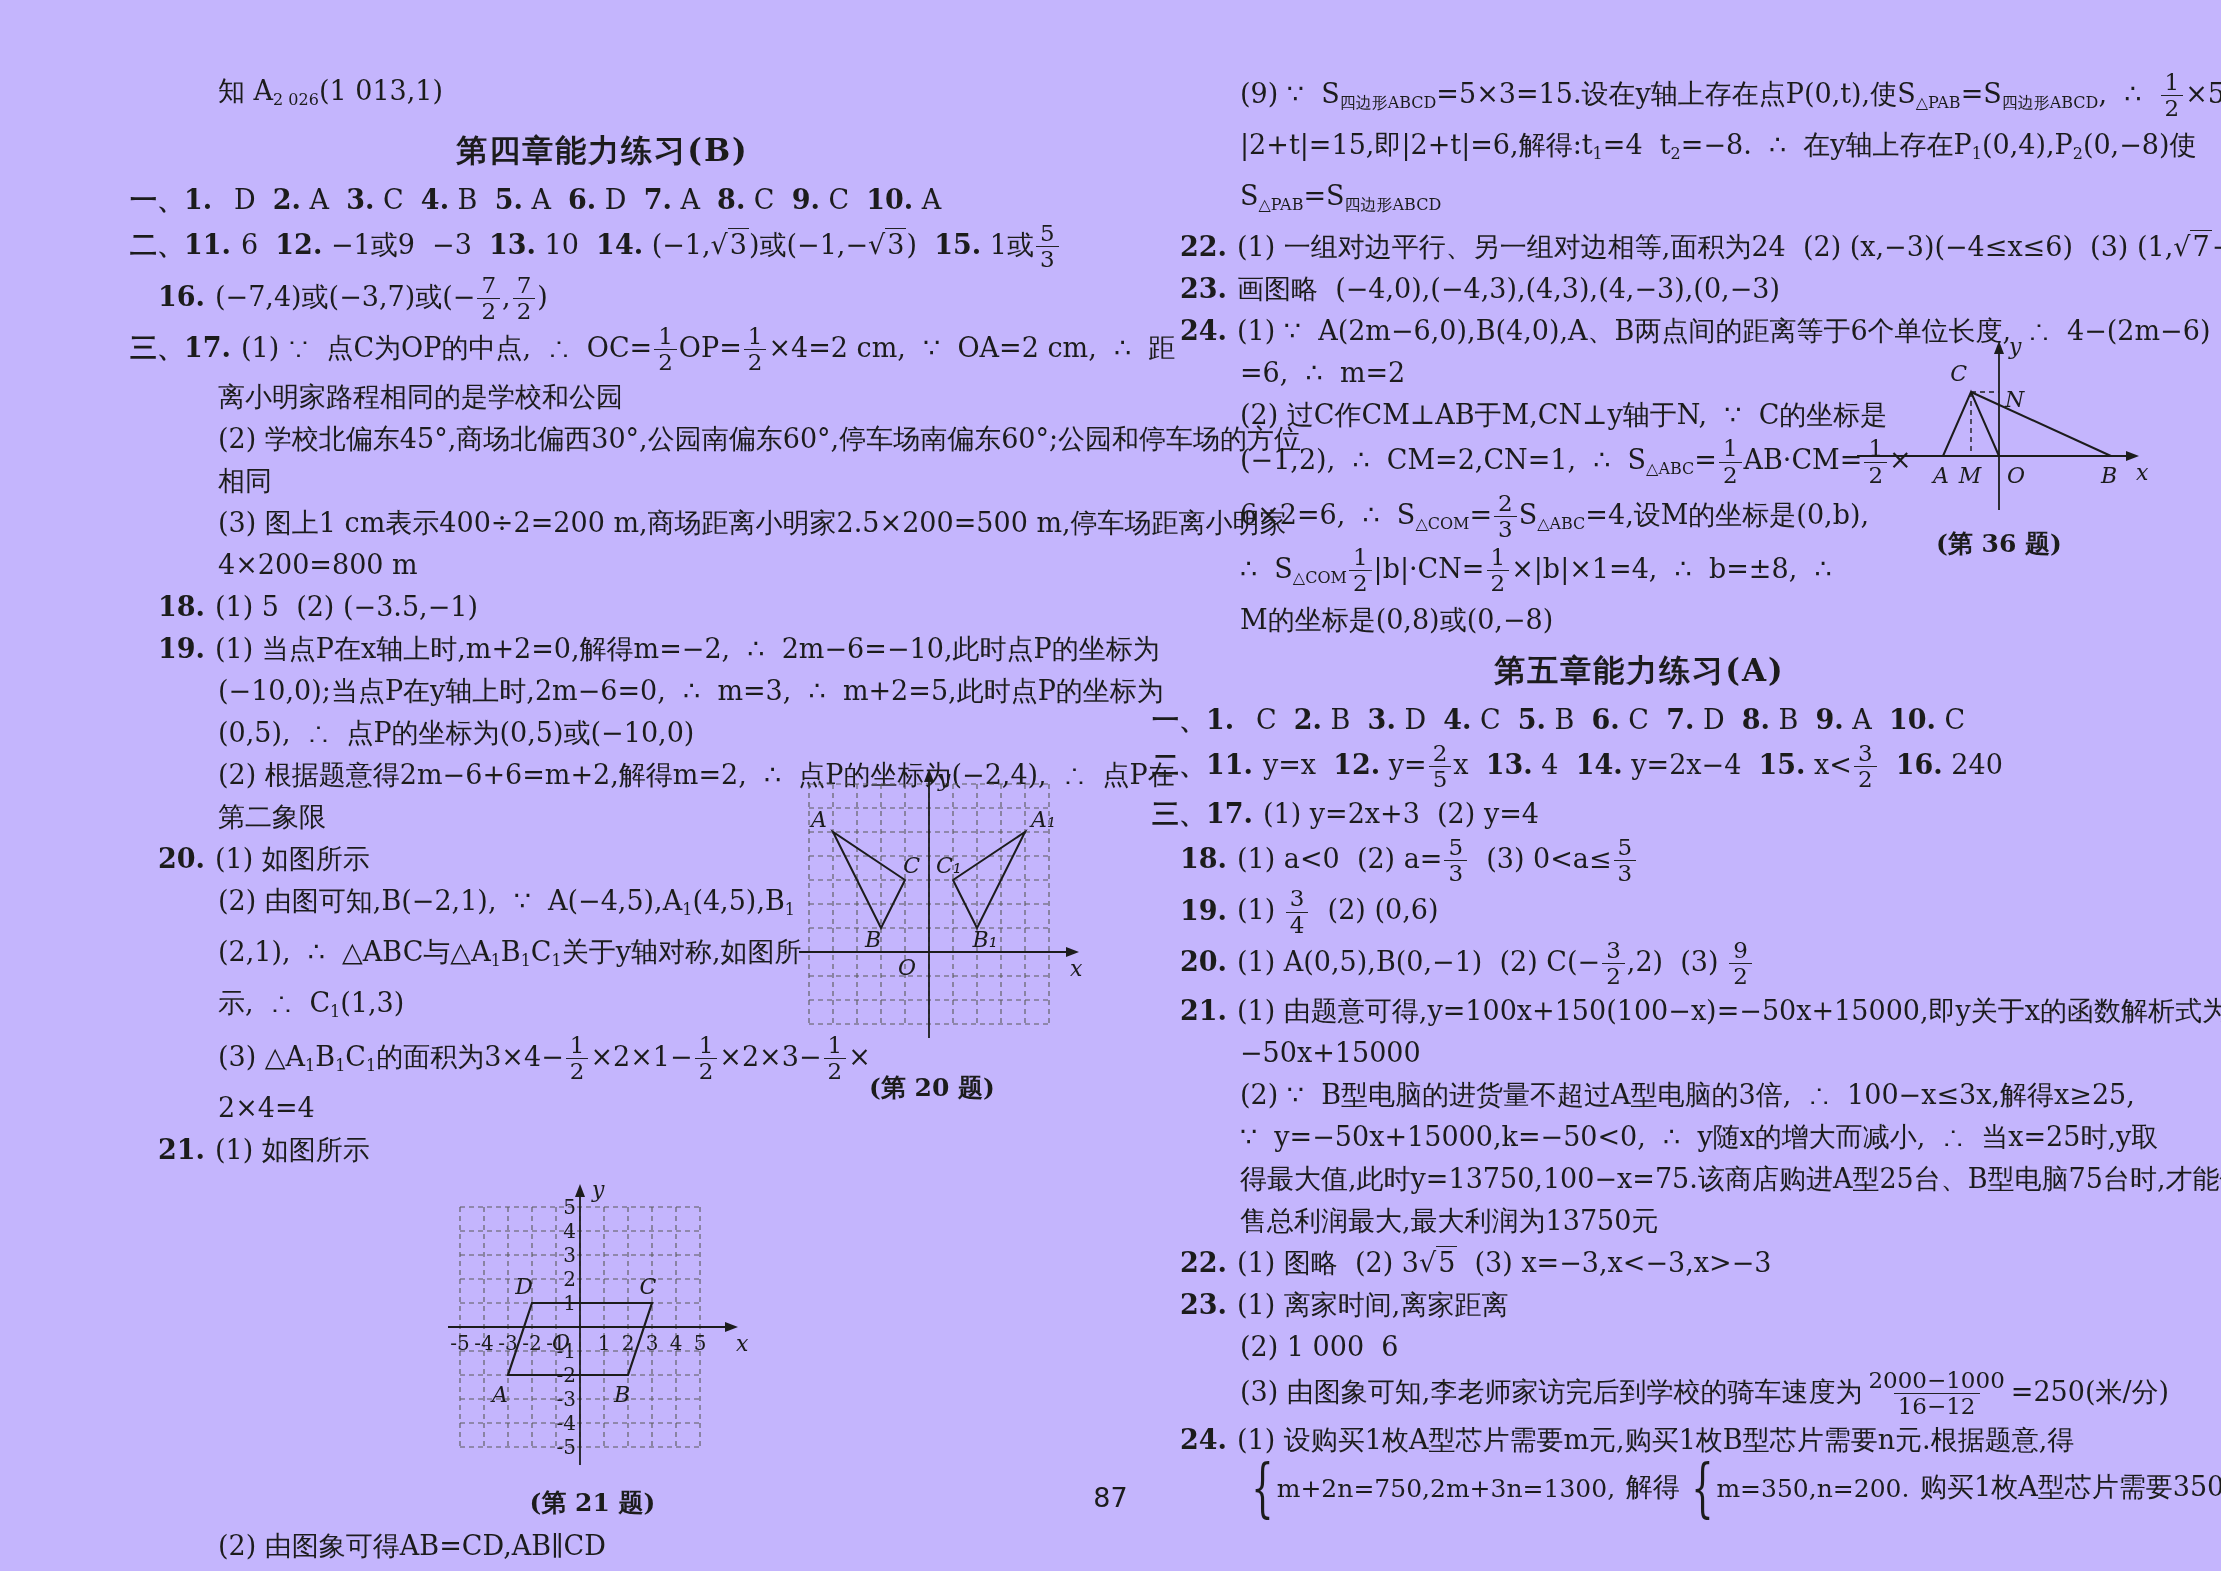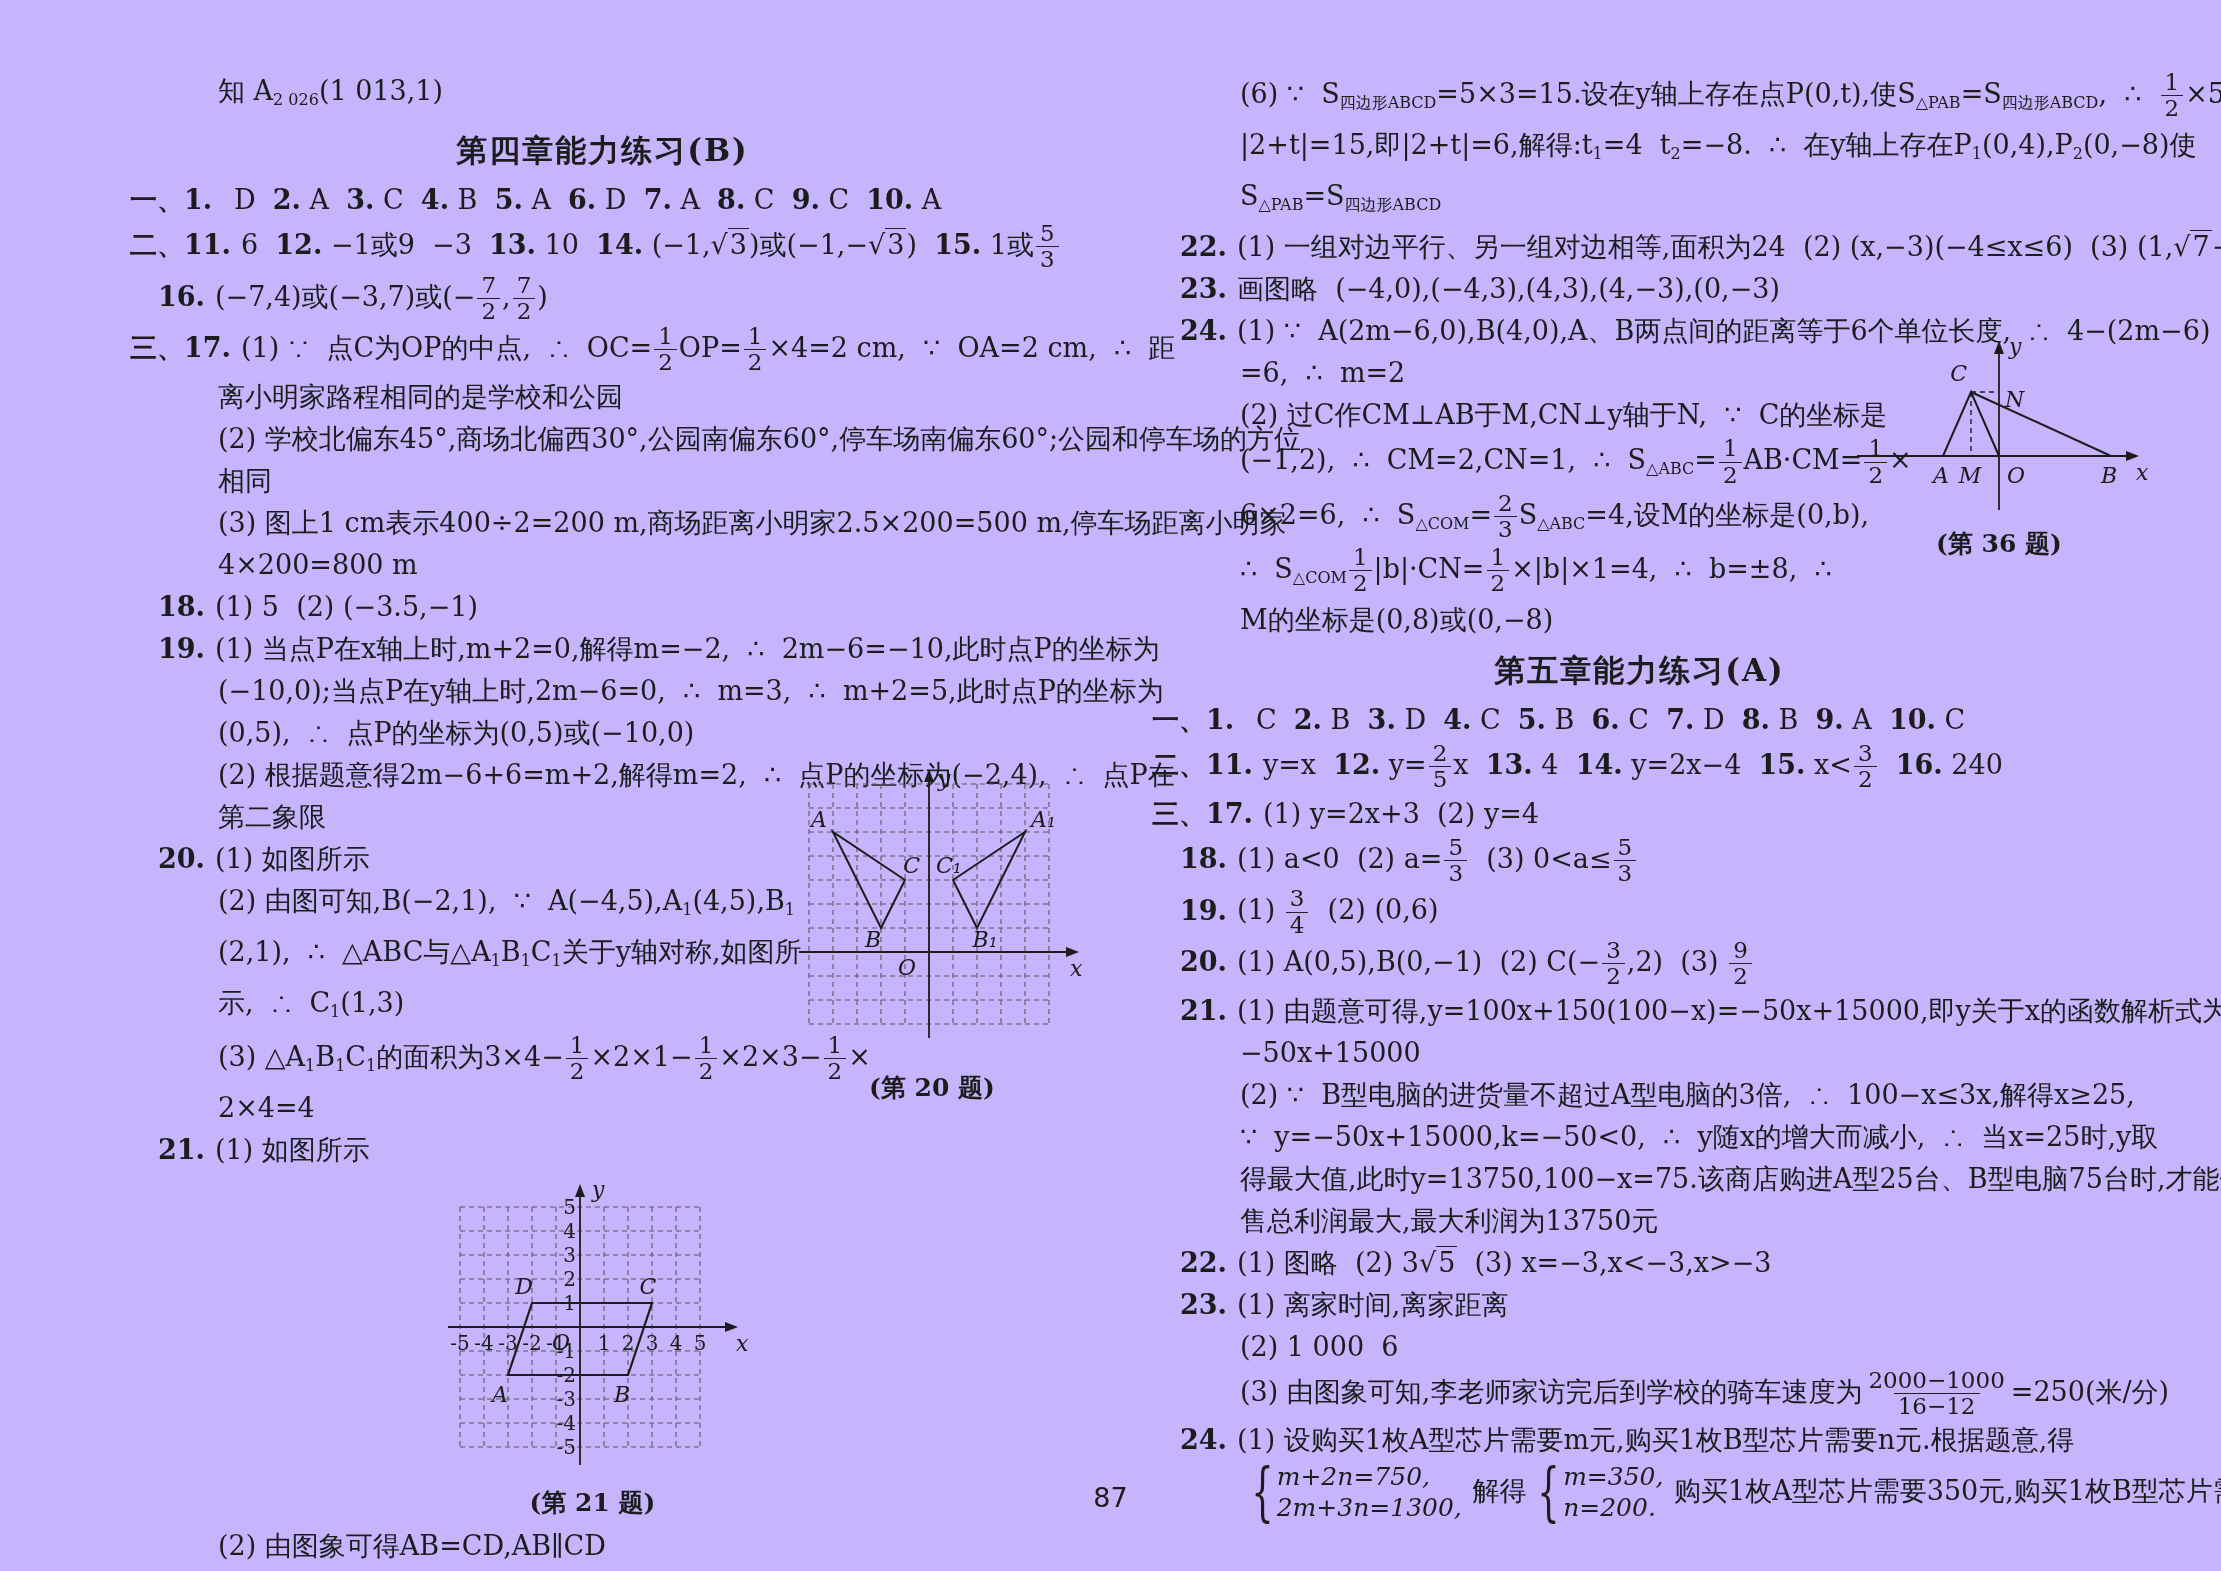--- a/index.html
+++ b/index.html
@@ -18,21 +18,21 @@
   .t{}
   .fr{display:inline-flex;flex-direction:column;align-items:center;vertical-align:middle;
       margin:0 2px;font-size:23px;line-height:1.1;}
   .fn{padding:0 4px;}
   .fd{border-top:1.6px solid #222;padding:0 4px;}
   .sq{white-space:pre;}
   .rad{border-top:1.6px solid #222;padding:0 2px;}
   .sb{font-size:16px;vertical-align:-5px;letter-spacing:0;}
   .cases{display:inline-flex;align-items:center;vertical-align:middle;margin:0 2px;}
   .brace{font-size:64px;font-weight:400;line-height:.85;transform:scaleX(.55);margin-right:-6px;}
-  .crows{display:inline-flex;flex-direction:column;font-style:italic;}
+  .crows{display:inline-flex;}
   .crow{font-size:25px;line-height:31px;}
   .group{position:relative;}
   .fig{display:block;}
   .figcap{text-align:center;font-size:25px;font-weight:bold;line-height:40px;}
   .fig-abs{position:absolute;}
   #fig20-slot{right:-16px;top:12px;width:318px;}
   #fig24-slot{right:-22px;top:-58px;width:300px;}
   #fig21-wrap{margin-left:290px;width:345px;margin-top:6px;margin-bottom:2px;}
   svg text{font-family:"DejaVu Serif","Liberation Serif",serif;fill:#1c1c1c;}
   .vlab{font-style:italic;font-size:22px;}
@@ -182,21 +182,21 @@
       <text class="vlab" x="150" y="173" text-anchor="end">O</text>
       <text class="vlab" x="316" y="174">x</text>
       <text class="vlab" x="172" y="20">y</text>
     </svg>
     <div class="figcap">(第 21 题)</div>
   </div>
 </div>
       <div class="line ind2"><span class="t">(2) 由图象可得AB=CD,AB∥CD</span></div>
     </div>
   <div class="col col-right" id="col-right">
-      <div class="line ind2"><span class="t">(6) ∵  S</span><span class="sb">四边形ABCD</span><span class="t">=5×3=15.设在y轴上存在点P(0,t),使S</span><span class="sb">△PAB</span><span class="t">=S</span><span class="sb">四边形ABCD</span><span class="t">,  ∴  </span><span class="fr"><span class="fn">1</span><span class="fd">2</span></span><span class="t">×5×</span></div>
+      <div class="line ind2"><span class="t">(9) ∵  S</span><span class="sb">四边形ABCD</span><span class="t">=5×3=15.设在y轴上存在点P(0,t),使S</span><span class="sb">△PAB</span><span class="t">=S</span><span class="sb">四边形ABCD</span><span class="t">,  ∴  </span><span class="fr"><span class="fn">1</span><span class="fd">2</span></span><span class="t">×5×</span></div>
       <div class="line ind2"><span class="t">|2+t|=15,即|2+t|=6,解得:t</span><span class="sb">1</span><span class="t">=4  t</span><span class="sb">2</span><span class="t">=−8.  ∴  在y轴上存在P</span><span class="sb">1</span><span class="t">(0,4),P</span><span class="sb">2</span><span class="t">(0,−8)使</span></div>
       <div class="line ind2"><span class="t">S</span><span class="sb">△PAB</span><span class="t">=S</span><span class="sb">四边形ABCD</span></div>
       <div class="line ind1"><span class="no">22.</span><span class="t">(1) 一组对边平行、另一组对边相等,面积为24  (2) (x,−3)(−4≤x≤6)  (3) (1,</span><span class="sq"><span class="t">√</span><span class="rad">7</span></span><span class="t">−3)</span></div>
       <div class="line ind1"><span class="no">23.</span><span class="t">画图略  (−4,0),(−4,3),(4,3),(4,−3),(0,−3)</span></div>
       <div class="line ind1"><span class="no">24.</span><span class="t">(1) ∵  A(2m−6,0),B(4,0),A、B两点间的距离等于6个单位长度,  ∴  4−(2m−6)</span></div>
       <div class="line ind2"><span class="t">=6,  ∴  m=2</span></div>
       <div class="group">
         <div class="line ind2"><span class="t">(2) 过C作CM⊥AB于M,CN⊥y轴于N,  ∵  C的坐标是</span></div>
         <div class="line ind2"><span class="t">(−1,2),  ∴  CM=2,CN=1,  ∴  S</span><span class="sb">△ABC</span><span class="t">=</span><span class="fr"><span class="fn">1</span><span class="fd">2</span></span><span class="t">AB·CM=</span><span class="fr"><span class="fn">1</span><span class="fd">2</span></span><span class="t">×</span></div>
         <div class="line ind2"><span class="t">6×2=6,  ∴  S</span><span class="sb">△COM</span><span class="t">=</span><span class="fr"><span class="fn">2</span><span class="fd">3</span></span><span class="t">S</span><span class="sb">△ABC</span><span class="t">=4,设M的坐标是(0,b),</span></div>

